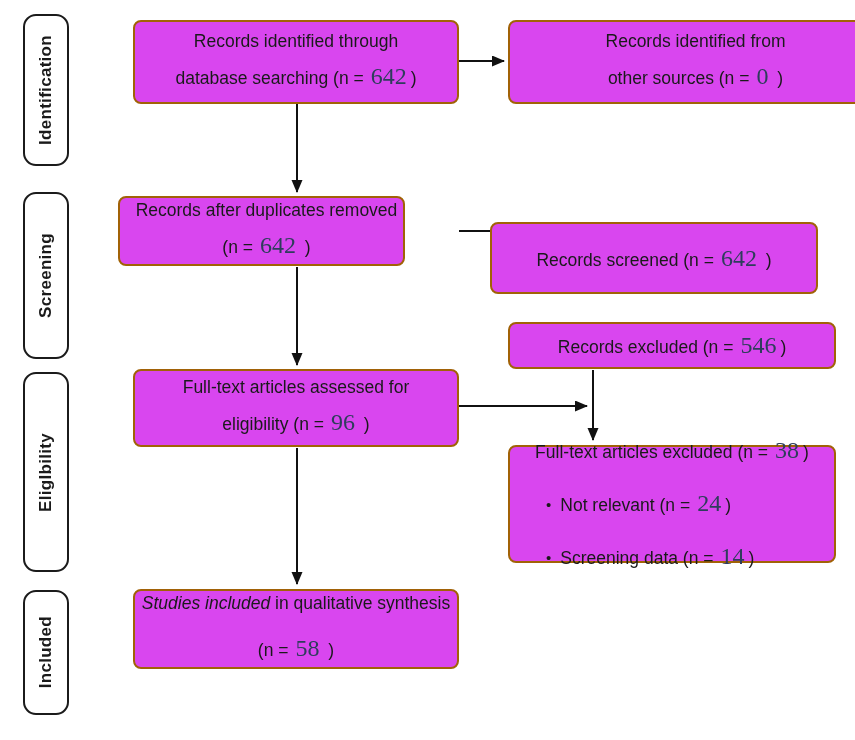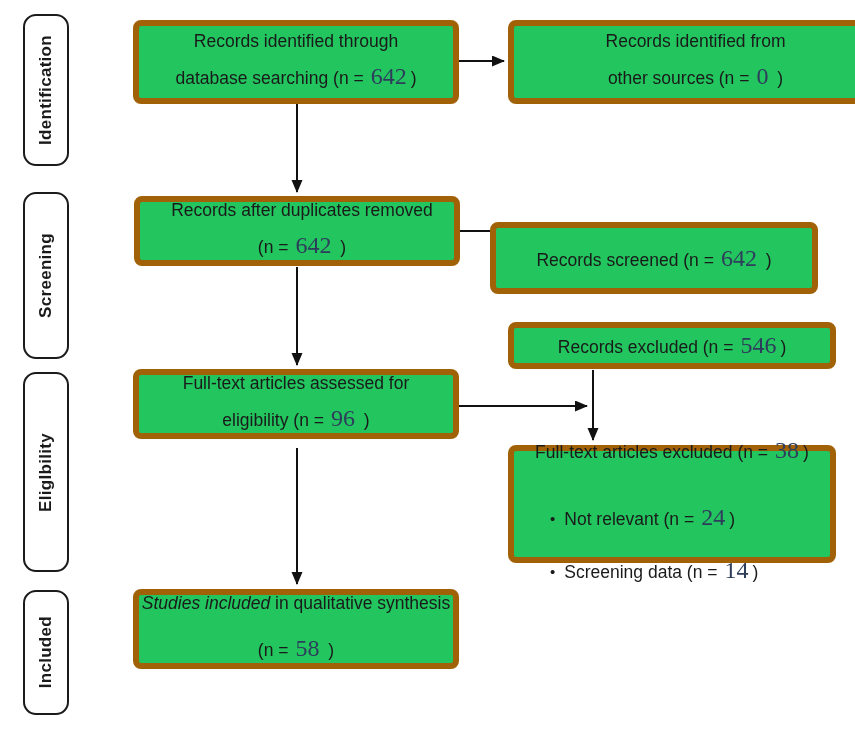--- a/index.html
+++ b/index.html
@@ -22,40 +22,40 @@
   .stage .rot{
     writing-mode:vertical-rl;
     transform:rotate(180deg);
     font-weight:700;
     font-size:17px;
     letter-spacing:.3px;
     white-space:nowrap;
   }
   .box{
     position:absolute;
-    border:6px solid #a16207;
+    border:2px solid #a16207;
     border-radius:8px;
-    background:#22c55e;
+    background:#d946ef;
     display:flex;flex-direction:column;
     align-items:center;justify-content:center;
     text-align:center;
     font-size:17.5px;
     line-height:1.7;
     box-sizing:border-box;
     padding:4px 10px;
   }
   .num{
     font-family:"Liberation Serif","DejaVu Serif",serif;
     color:#2e3d5c;
     font-size:24px;
     margin:0 4px 0 7px;
   }
   .box .line{white-space:nowrap;}
   .box7{align-items:stretch;text-align:left;padding:8px 14px;justify-content:center;}
-  .box7 .title{text-align:center;white-space:nowrap;margin:16px 0;}
+  .box7 .title{text-align:center;white-space:nowrap;margin:2px 0;}
   .box7 .bullet-line{margin:10px 0 3px 22px;white-space:nowrap;}
   .box7 .dot{display:inline-block;margin-right:9px;font-size:15px;vertical-align:1px;}
   .italic{font-style:italic;}
   .gap-line{margin-top:9px;}
 </style>
 </head>
 <body>
 
 <div class="canvas">
 
@@ -90,34 +90,34 @@
   <div class="box" style="left:133px;top:20px;width:326px;height:84px;">
     <div class="line">Records identified through</div>
     <div class="line"><span>database searching (n =</span><span class="num">642</span><span>)</span></div>
   </div>
 
   <div class="box" style="left:508px;top:20px;width:375px;height:84px;">
     <div class="line">Records identified from</div>
     <div class="line"><span>other sources (n =</span><span class="num">0</span><span> )</span></div>
   </div>
 
-  <div class="box" style="left:134px;top:196px;width:326px;height:70px;padding-left:20px;">
+  <div class="box" style="left:118px;top:196px;width:287px;height:70px;padding-left:20px;">
     <div class="line">Records after duplicates removed</div>
     <div class="line"><span>(n =</span><span class="num">642</span><span> )</span></div>
   </div>
 
   <div class="box" style="left:490px;top:198px;width:328px;height:72px;margin-top:24px;">
     <div class="line"><span>Records screened (n =</span><span class="num">642</span><span> )</span></div>
   </div>
 
   <div class="box" style="left:508px;top:322px;width:328px;height:47px;">
     <div class="line"><span>Records excluded (n =</span><span class="num">546</span><span>)</span></div>
   </div>
 
-  <div class="box" style="left:133px;top:369px;width:326px;height:70px;">
+  <div class="box" style="left:133px;top:369px;width:326px;height:78px;">
     <div class="line">Full-text articles assessed for</div>
     <div class="line"><span>eligibility (n =</span><span class="num">96</span><span> )</span></div>
   </div>
 
   <div class="box box7" style="left:508px;top:445px;width:328px;height:118px;">
     <div class="title"><span>Full-text articles excluded (n =</span><span class="num">38</span><span>)</span></div>
     <div class="bullet-line"><span class="dot">•</span><span>Not relevant (n =</span><span class="num">24</span><span>)</span></div>
     <div class="bullet-line"><span class="dot">•</span><span>Screening data (n =</span><span class="num">14</span><span>)</span></div>
   </div>
 

